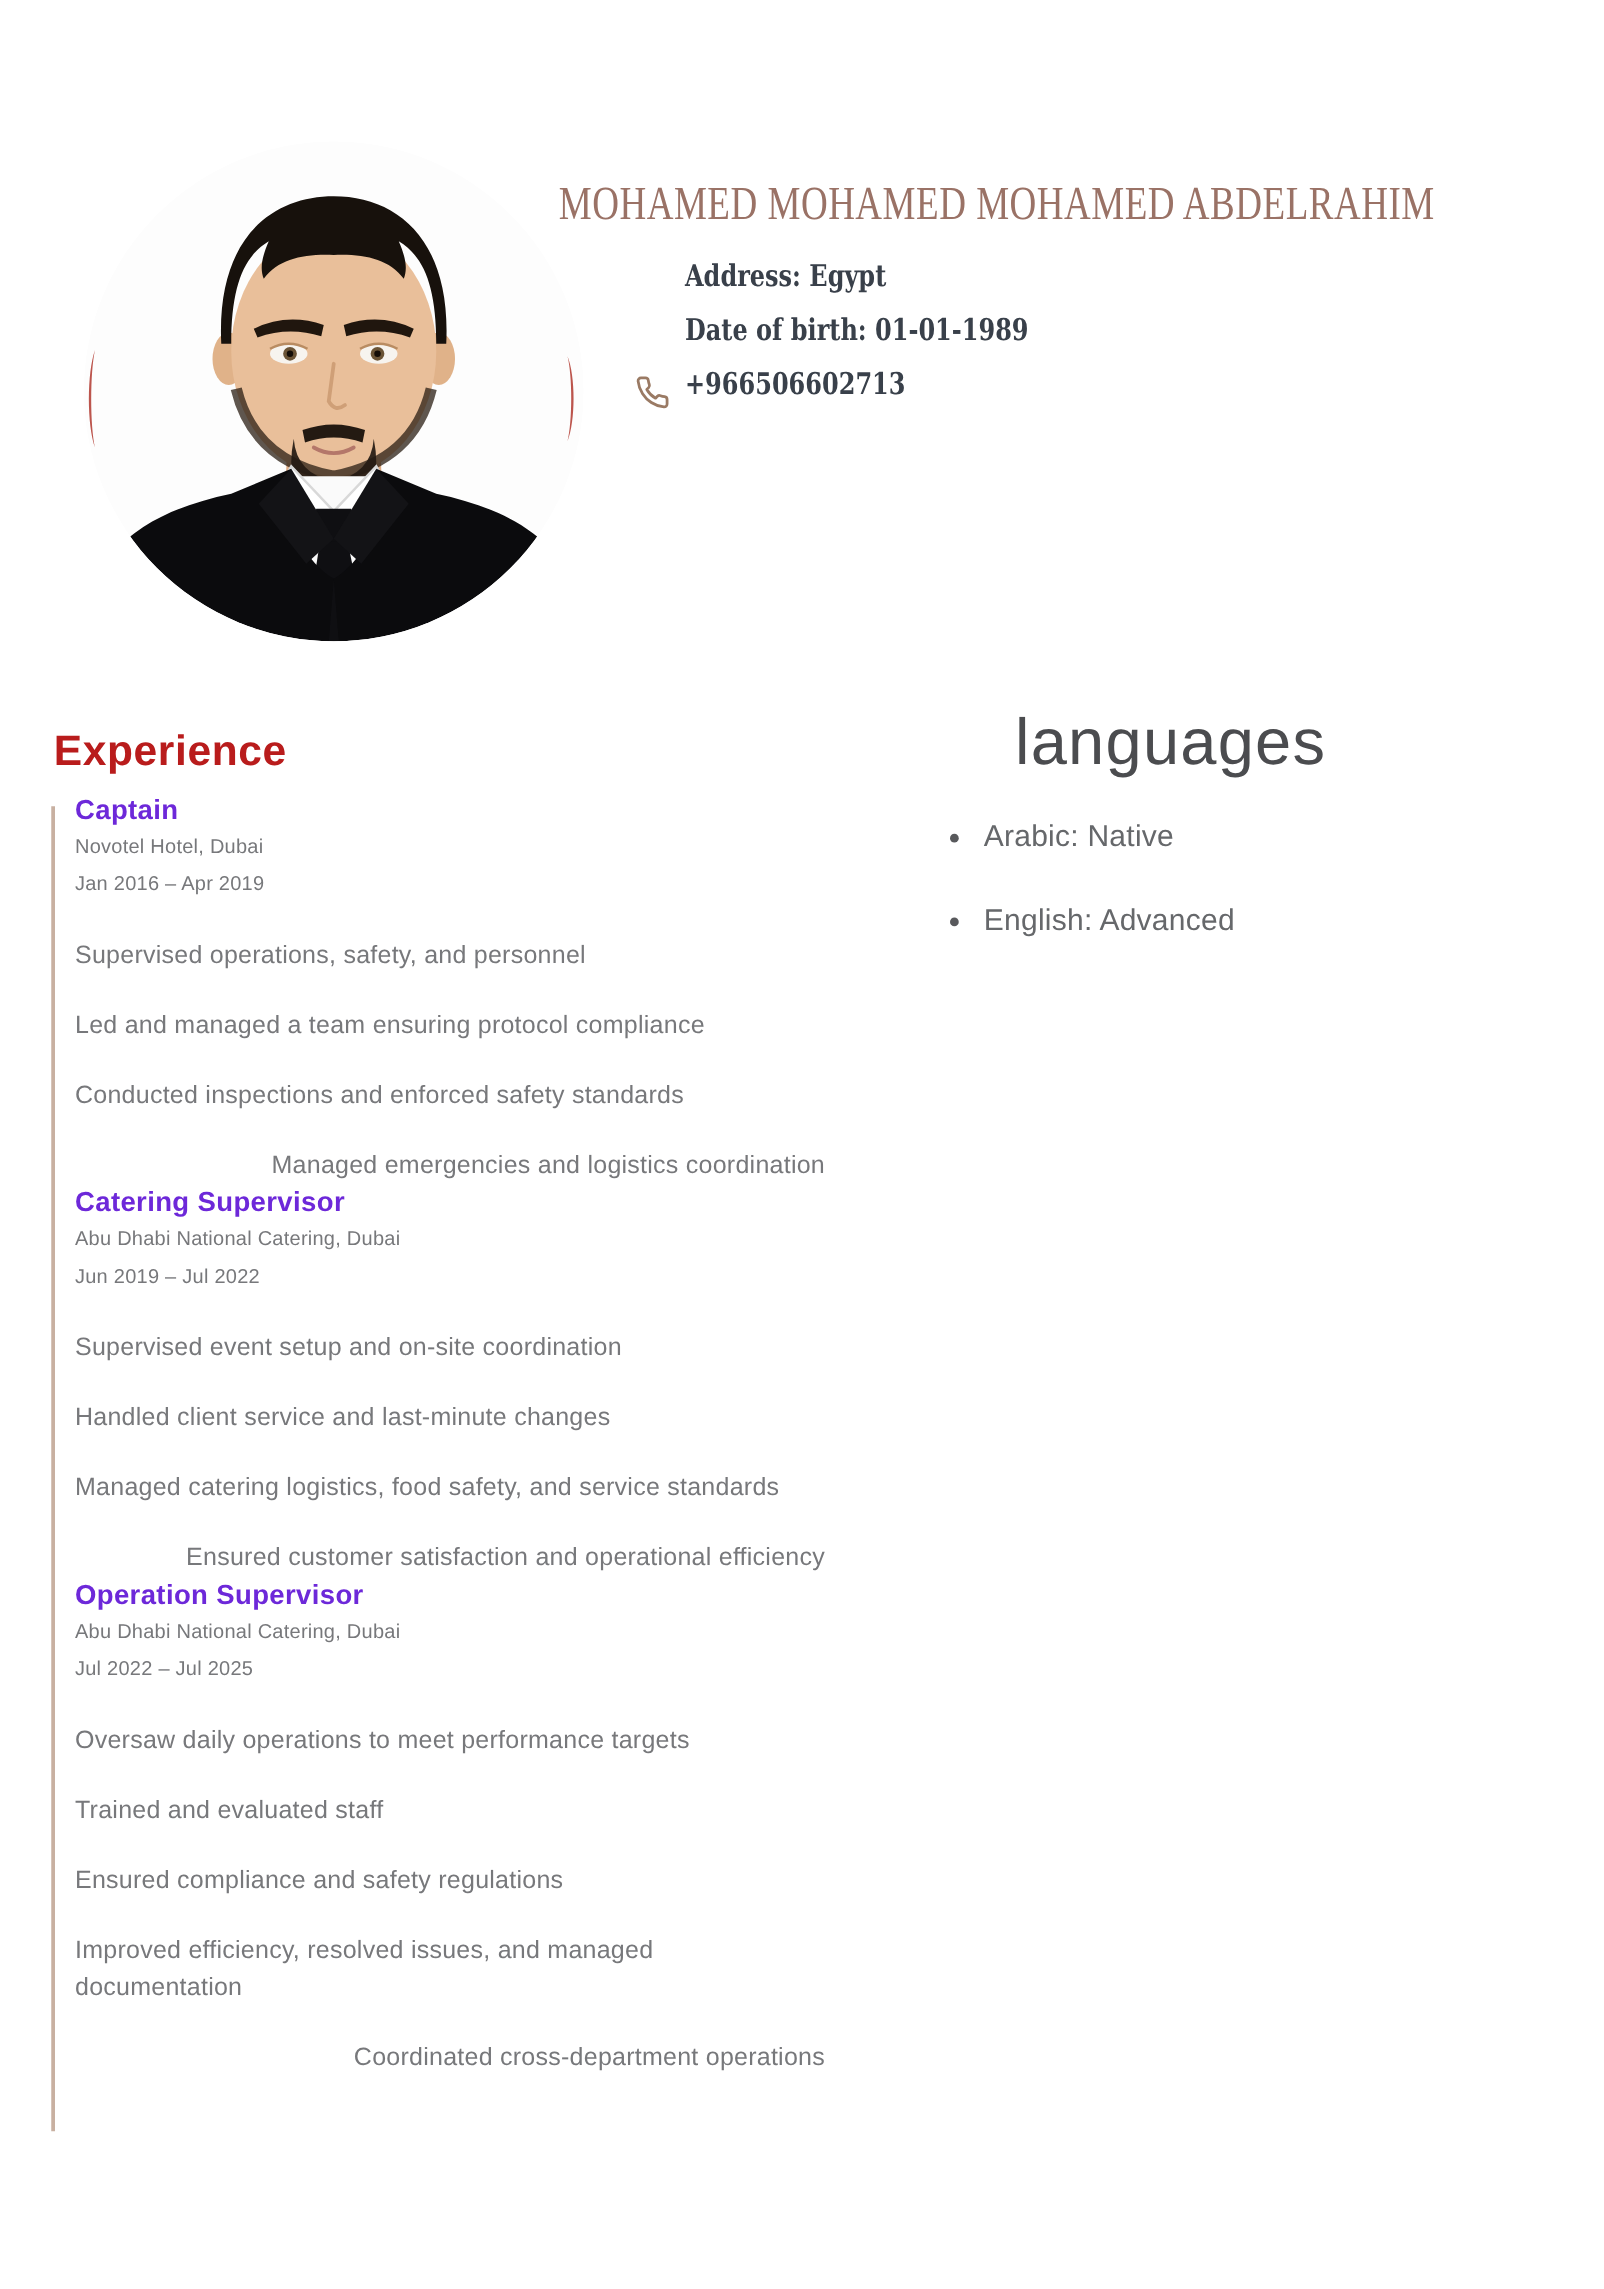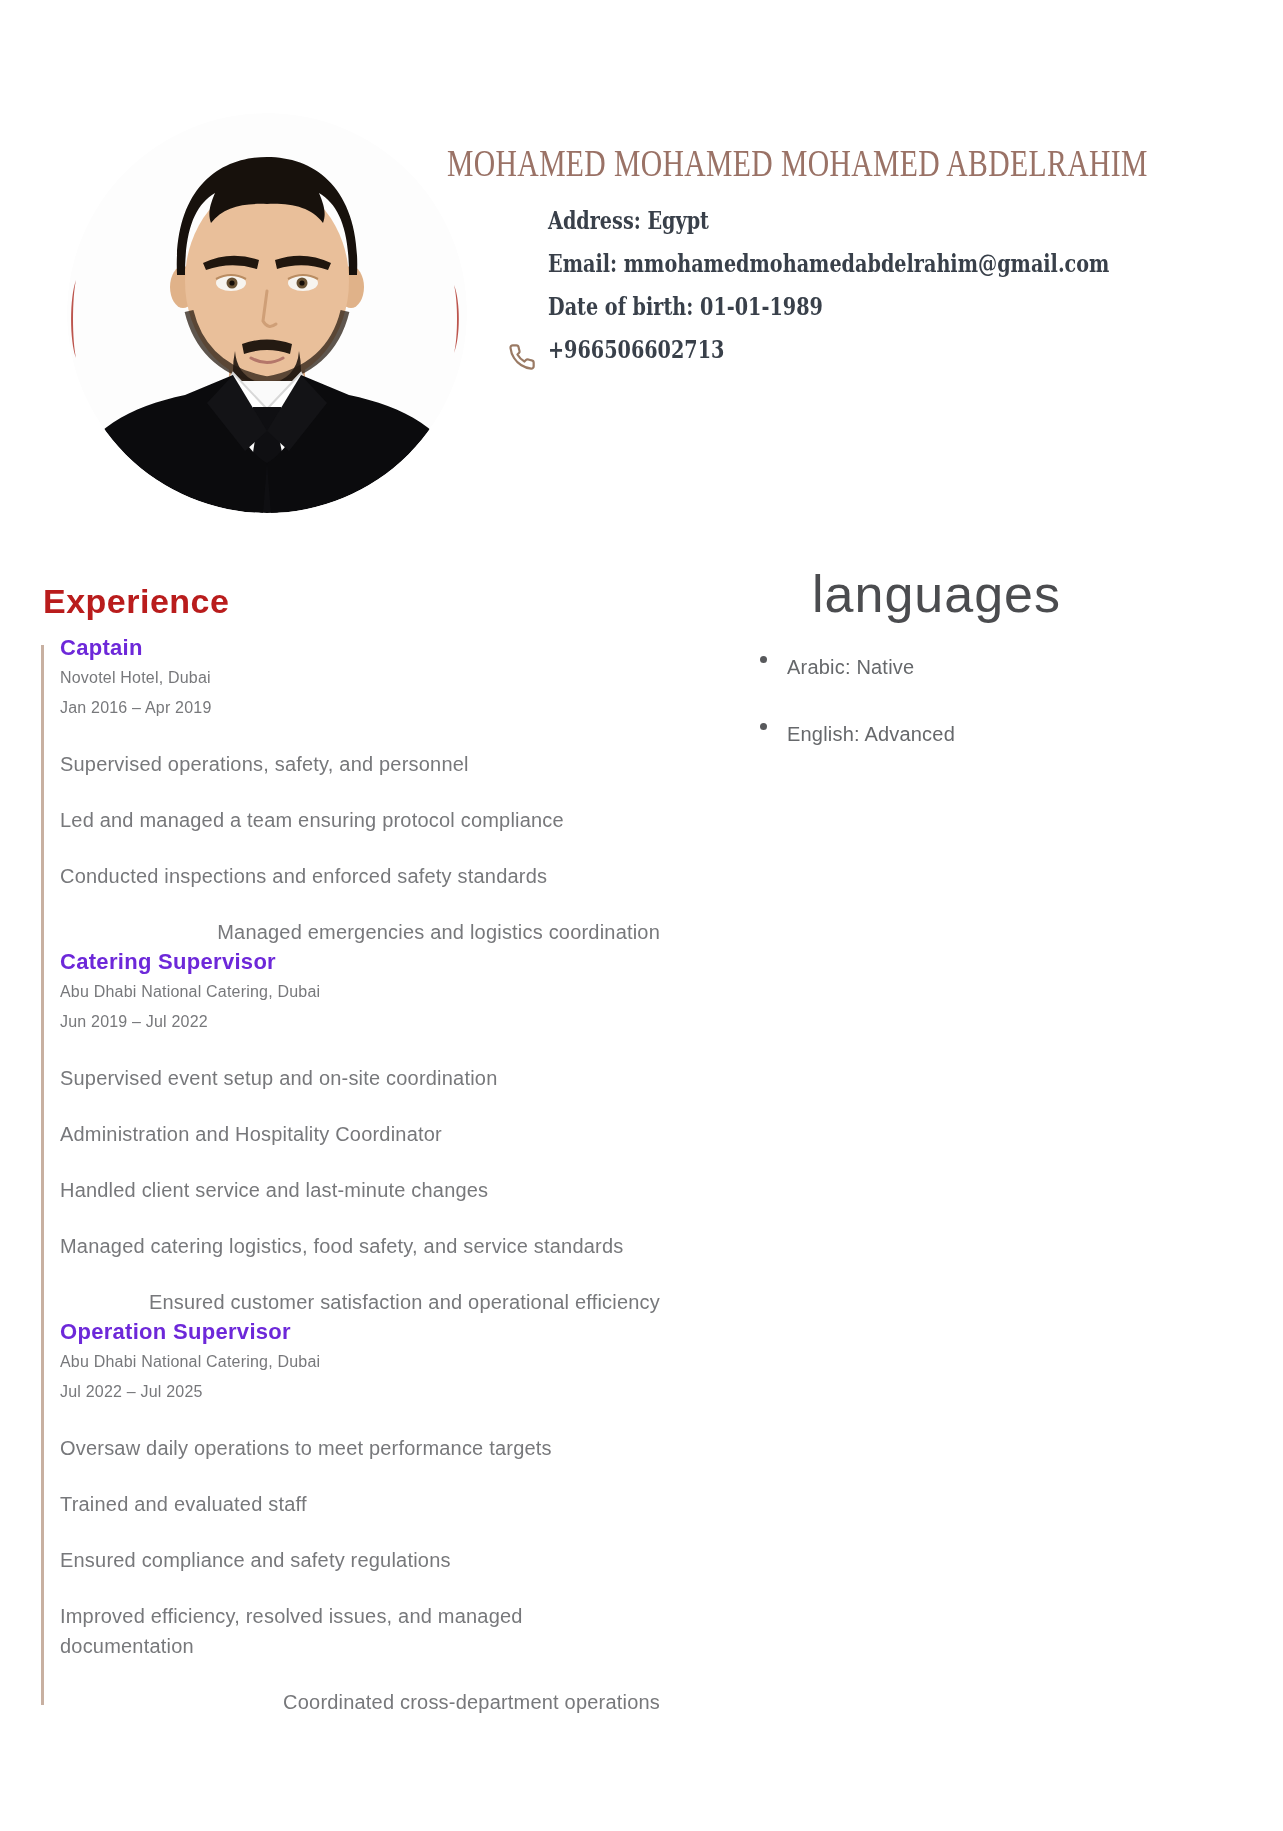--- a/index.html
+++ b/index.html
@@ -41,22 +41,22 @@
   .job-meta{font-size:16px;color:#77787b;line-height:30px;letter-spacing:0.2px;}
   .job-desc{font-size:20px;color:#77787b;line-height:30px;letter-spacing:0.2px;margin-top:26px;}
   .job-desc:last-child{margin-bottom:0;text-align:right;}
 
   
   .lang-title{
     position:absolute;left:812px;top:564px;
     font-size:52px;font-weight:400;color:#4b4c4f;letter-spacing:1px;
   }
   .lang-list{position:absolute;left:760px;top:656px;list-style:none;margin:0;padding:0;}
-  .lang-item{display:flex;height:28px;margin-bottom:39px;
-    font-size:20px;color:#66686b;letter-spacing:0.2px;}
+  .lang-item{display:flex;align-items:center;height:28px;margin-bottom:39px;
+    font-size:24px;color:#66686b;letter-spacing:0.2px;}
   .lang-dot{width:7px;height:7px;border-radius:50%;background:#58595c;
     margin-right:20px;flex:0 0 auto;}
 </style>
 </head>
 <body>
 
 <div class="page">
 
   <div class="photo-wrap">
     <svg width="400" height="400" viewBox="0 0 400 400">
@@ -127,23 +127,20 @@
     <path d="M4 0 C10.5 16 10.5 52 4 68 C8 52 8 16 4 0 Z" fill="#b5423a" opacity="0.9"></path>
   </svg>
 
   <div class="name">MOHAMED MOHAMED MOHAMED ABDELRAHIM</div>
 
   <div class="contact">
     <div class="contact-line">
       <span>Address: Egypt</span>
     </div>
     <div class="contact-line">
-      <span>Email: mmohamedmohamedabdelrahim@gmail.com</span>
-    </div>
-    <div class="contact-line">
       <span>Date of birth: 01-01-1989</span>
     </div>
     <div class="contact-line">
       <svg class="phone-icon" viewBox="0 0 24 24" fill="none" stroke="#9a7a64" stroke-width="1.9" stroke-linecap="round" stroke-linejoin="round">
         <path d="M22 16.92v3a2 2 0 0 1-2.18 2 19.79 19.79 0 0 1-8.63-3.07 19.5 19.5 0 0 1-6-6 19.79 19.79 0 0 1-3.07-8.67A2 2 0 0 1 4.11 2h3a2 2 0 0 1 2 1.72 12.84 12.84 0 0 0 .7 2.81 2 2 0 0 1-.45 2.11L8.09 9.91a16 16 0 0 0 6 6l1.27-1.27a2 2 0 0 1 2.11-.45 12.84 12.84 0 0 0 2.81.7A2 2 0 0 1 22 16.92z"></path>
       </svg>
       <span>+966506602713</span>
     </div>
   </div>
 
@@ -157,21 +154,20 @@
         <div class="job-desc">Supervised operations, safety, and personnel</div>
         <div class="job-desc">Led and managed a team ensuring protocol compliance</div>
         <div class="job-desc">Conducted inspections and enforced safety standards</div>
         <div class="job-desc">Managed emergencies and logistics coordination</div>
       </div>
       <div class="job">
         <div class="job-title">Catering Supervisor</div>
         <div class="job-meta">Abu Dhabi National Catering, Dubai</div>
         <div class="job-meta">Jun 2019 – Jul 2022</div>
         <div class="job-desc">Supervised event setup and on-site coordination</div>
-        <div class="job-desc">Administration and Hospitality Coordinator</div>
         <div class="job-desc">Handled client service and last-minute changes</div>
         <div class="job-desc">Managed catering logistics, food safety, and service standards</div>
         <div class="job-desc">Ensured customer satisfaction and operational efficiency</div>
       </div>
       <div class="job">
         <div class="job-title">Operation Supervisor</div>
         <div class="job-meta">Abu Dhabi National Catering, Dubai</div>
         <div class="job-meta">Jul 2022 – Jul 2025</div>
         <div class="job-desc">Oversaw daily operations to meet performance targets</div>
         <div class="job-desc">Trained and evaluated staff</div>

